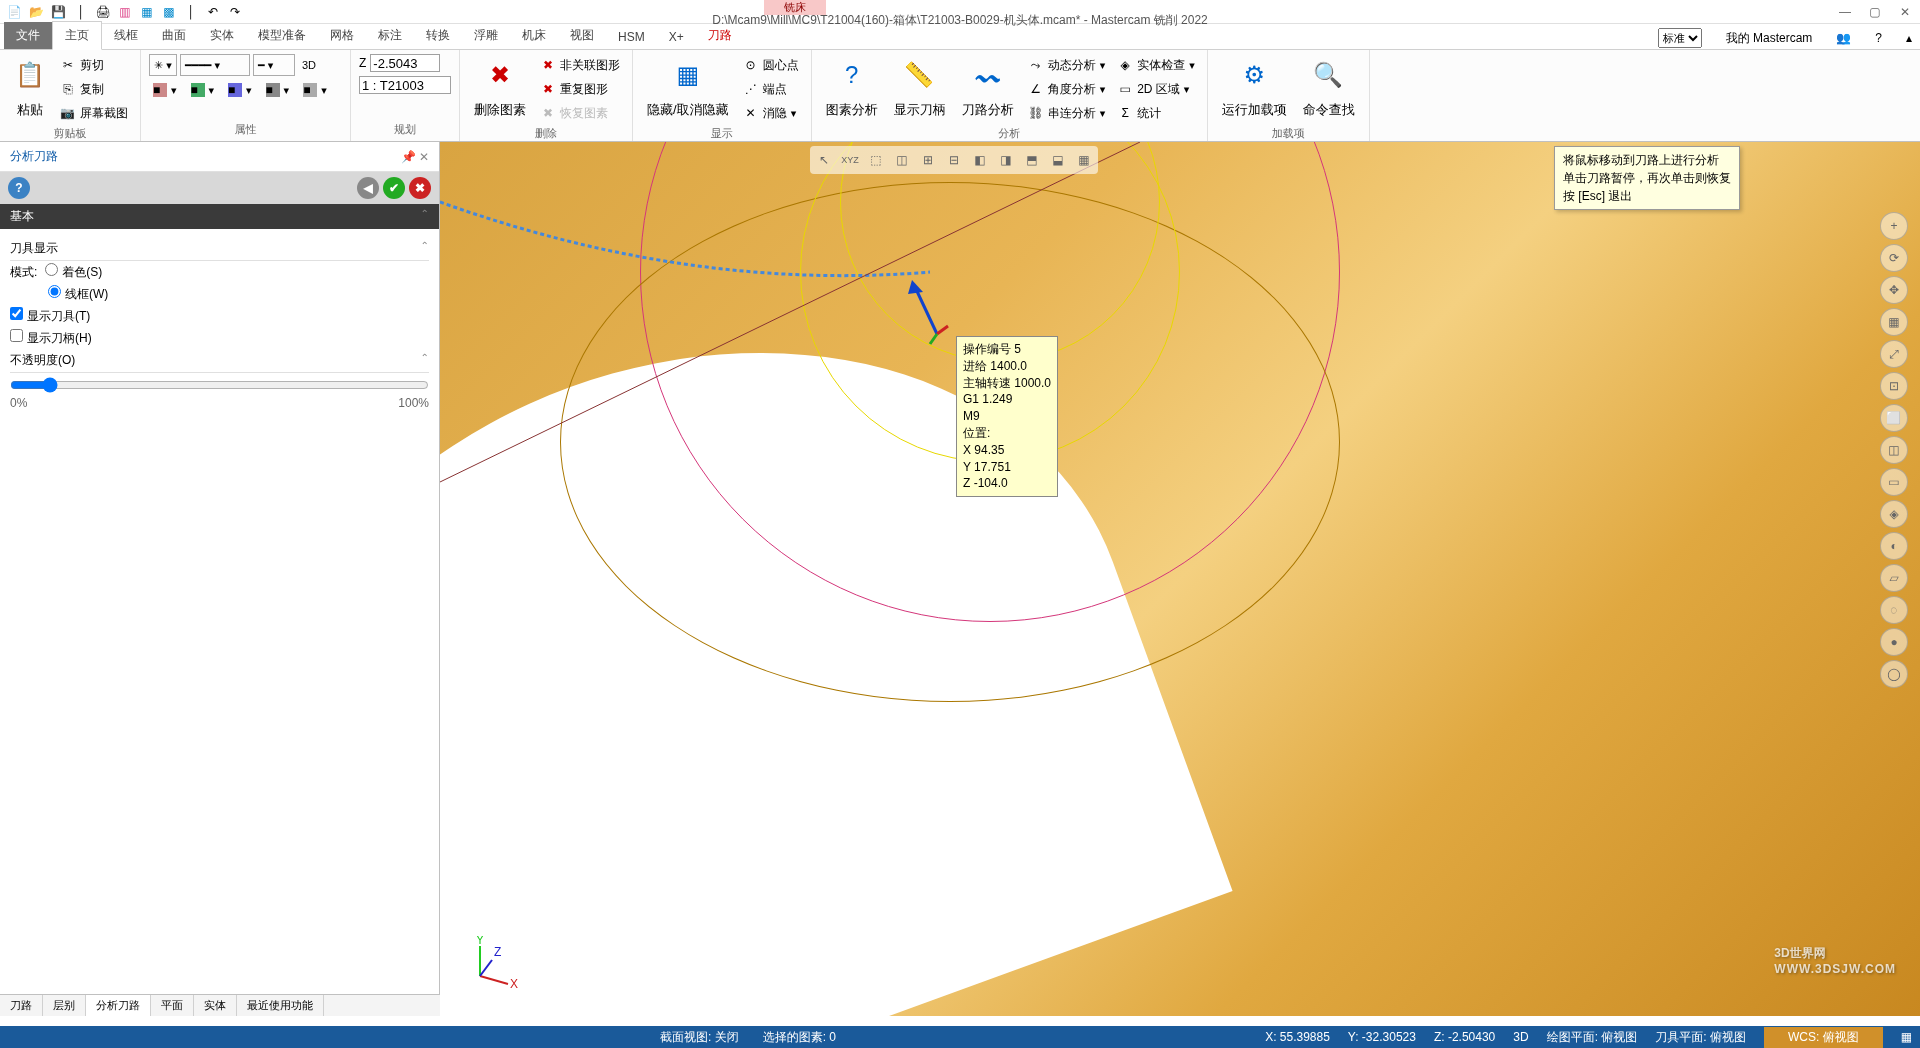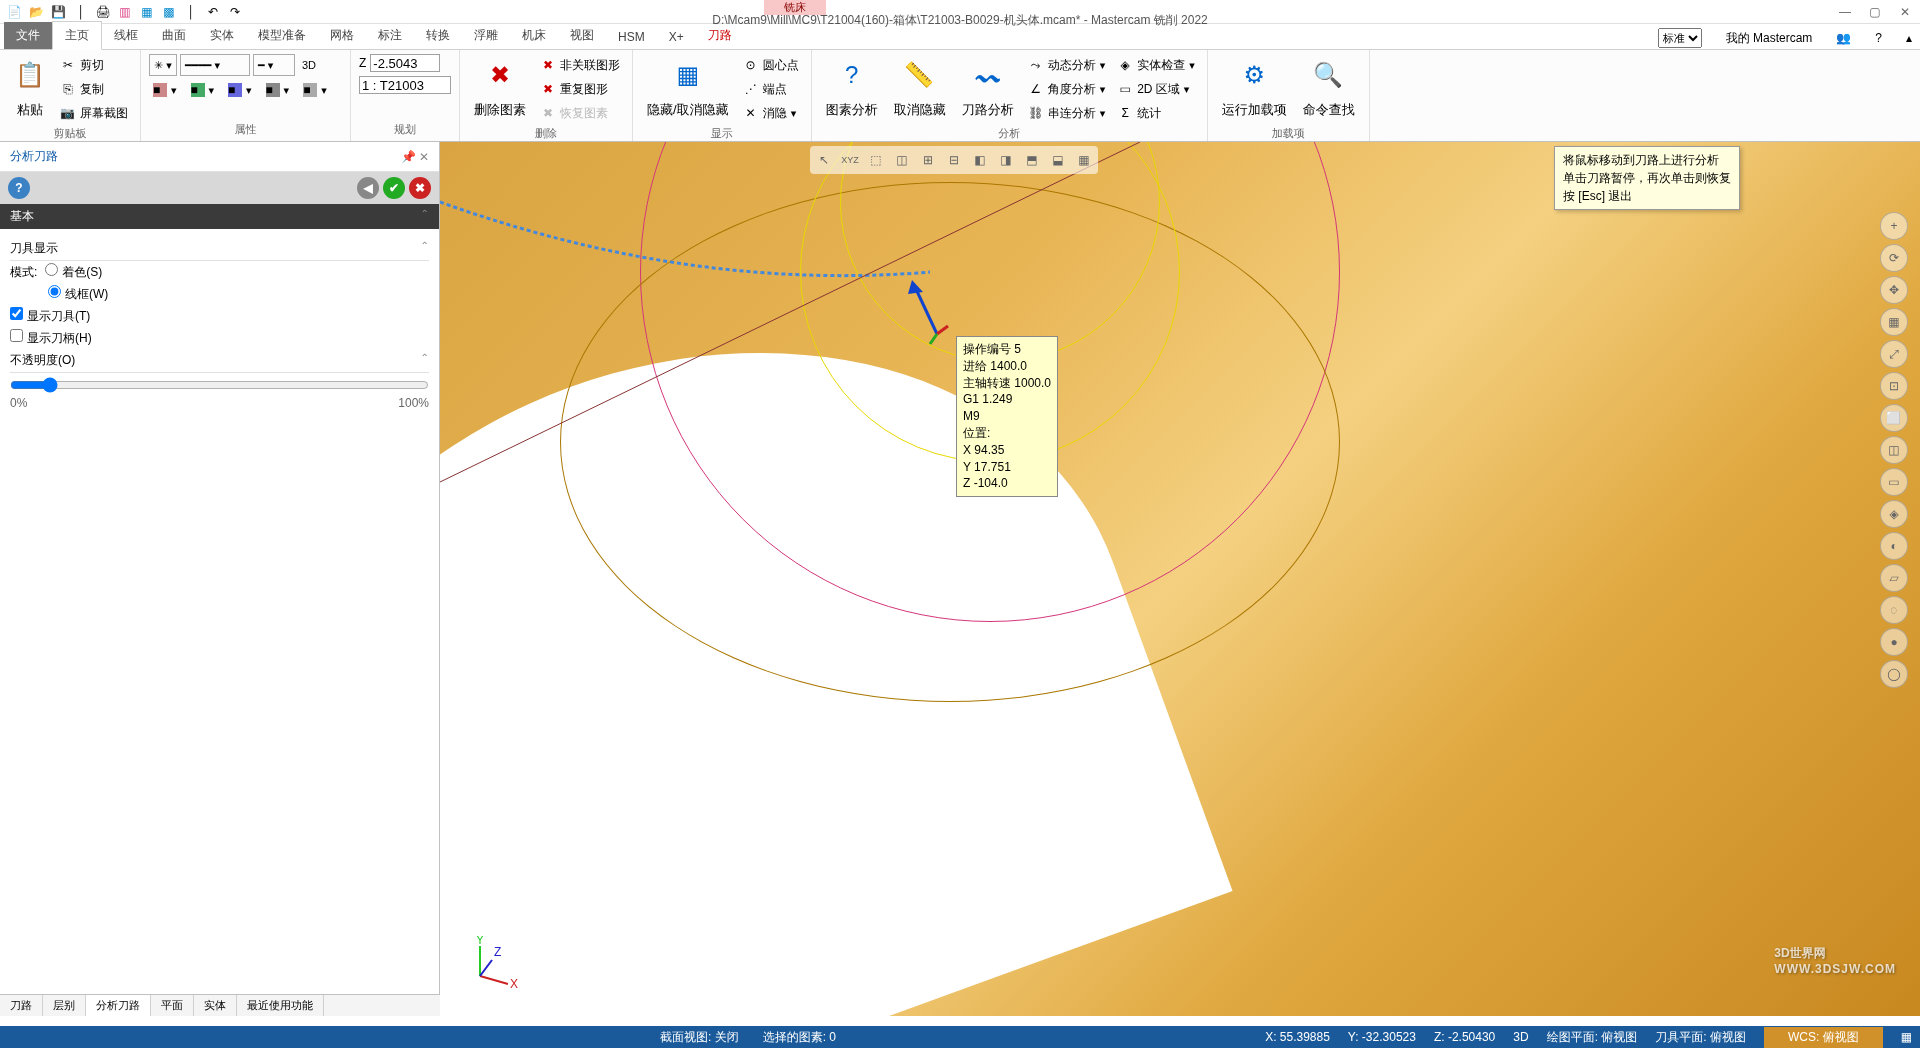--- a/index.html
+++ b/index.html
@@ -212,21 +212,21 @@
   </div>
 
   <div class="rgroup">
     <div class="rgroup-content">
       <div class="bigbtn">
           <div class="ico" style="color:#06c">?</div>
           <div class="lbl">图素分析</div>
         </div>
       <div class="bigbtn">
           <div class="ico" style="color:#e90">📏</div>
-          <div class="lbl">取消隐藏</div>
+          <div class="lbl">显示刀柄</div>
         </div>
       <div class="bigbtn">
           <div class="ico" style="color:#06c">〰</div>
           <div class="lbl">刀路分析</div>
         </div>
       <div class="smallrow">
         <div class="smallbtn"><span class="ico">⤳</span><span>动态分析</span>▾</div>
         <div class="smallbtn"><span class="ico">∠</span><span>角度分析</span>▾</div>
         <div class="smallbtn"><span class="ico">⛓</span><span>串连分析</span>▾</div>
       </div>

